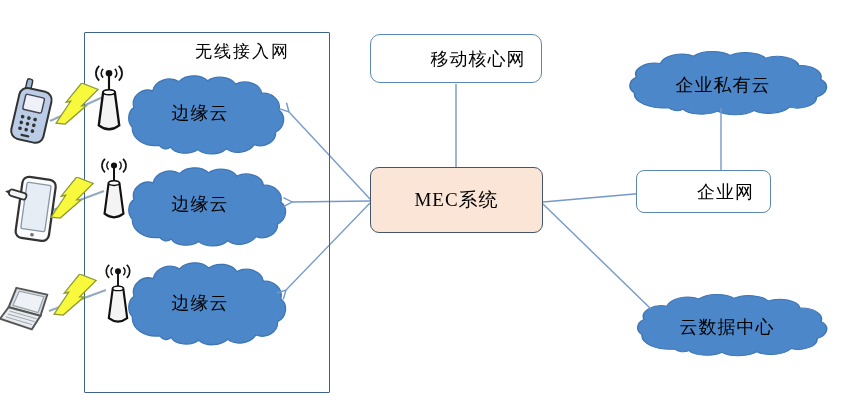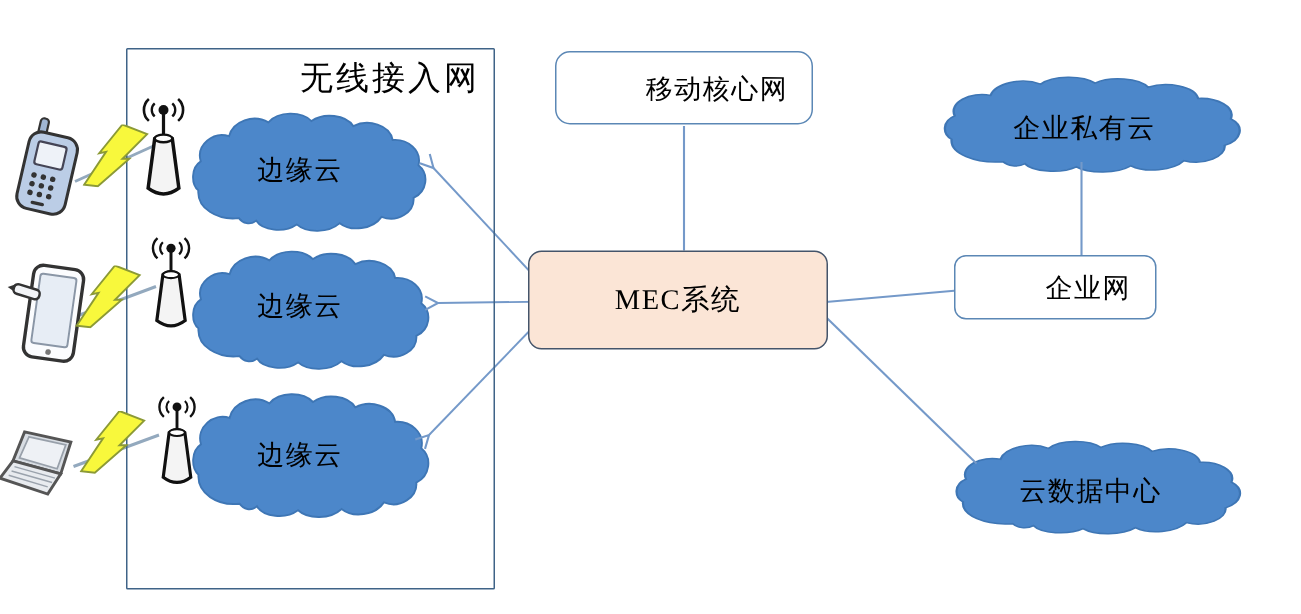--- a/index.html
+++ b/index.html
@@ -14,21 +14,21 @@
     position:absolute;box-sizing:border-box;display:flex;align-items:center;justify-content:center;
     font-size:18px;letter-spacing:1px;text-align:center;
   }
   .white-box{background:#ffffff;border:1.6px solid #5b87b5;border-radius:10px;padding-left:44px;}
   .mec-box{background:#fbe5d6;border:1.6px solid #44546a;border-radius:9px;font-size:19px;}
   .ran-box{border:1.6px solid #3f6387;background:transparent;border-radius:1px;}
   .cloud-label{
     position:absolute;text-align:center;font-size:18px;letter-spacing:1px;line-height:28px;height:28px;
   }
   .ran-label{
-    position:absolute;font-size:22px;letter-spacing:2px;line-height:22px;text-align:right;
+    position:absolute;font-size:17px;letter-spacing:2px;line-height:22px;text-align:left;
   }
 </style>
 </head>
 <body>
 
 <div id="stage">
 
   <svg class="abs" style="left:124px;top:74px" width="164" height="84" viewBox="0 0 200 100" preserveAspectRatio="none">
     <path d="M43,85 C25,87 9,77 10,63 C4,58 4,45 12,40 C8,27 22,16 35,20 C38,8 55,2 67,9 C75,0 94,0 102,8 C112,1 130,3 136,12 C148,6 166,11 168,23 C180,22 192,31 189,43 C198,50 196,64 185,69 C186,80 172,89 159,84 C152,94 134,96 125,89 C116,97 98,97 90,90 C80,97 62,95 57,87 C52,91 46,89 43,85 Z" fill="#4c87ca" stroke="#3e76b5" stroke-width="1.5"></path>
   </svg>
@@ -67,21 +67,21 @@
     <line x1="45" y1="213" x2="104" y2="191" stroke="#93a9be" stroke-width="2"></line>
     <line x1="49" y1="311" x2="106" y2="290" stroke="#93a9be" stroke-width="2"></line>
   </svg>
 
   <div class="node-box ran-box abs" style="left:84px;top:32px;width:246px;height:361px;background:transparent"></div>
   <div class="ran-label" style="left:195px;top:41px;width:125px">无线接入网</div>
 
   <div class="node-box white-box" style="left:370px;top:34px;width:172px;height:49px">
     <span>移动核心网</span>
   </div>
-  <div class="node-box mec-box" style="left:352px;top:167px;width:200px;height:66px">
+  <div class="node-box mec-box" style="left:370px;top:167px;width:173px;height:66px">
     <span>MEC系统</span>
   </div>
   <div class="node-box white-box" style="left:636px;top:170px;width:135px;height:43px;border-radius:8px">
     <span>企业网</span>
   </div>
 
   <div class="cloud-label" style="left:124px;top:99px;width:152px">边缘云</div>
   <div class="cloud-label" style="left:124px;top:190px;width:152px">边缘云</div>
   <div class="cloud-label" style="left:124px;top:289px;width:152px">边缘云</div>
   <div class="cloud-label" style="left:632px;top:313px;width:190px">云数据中心</div>

